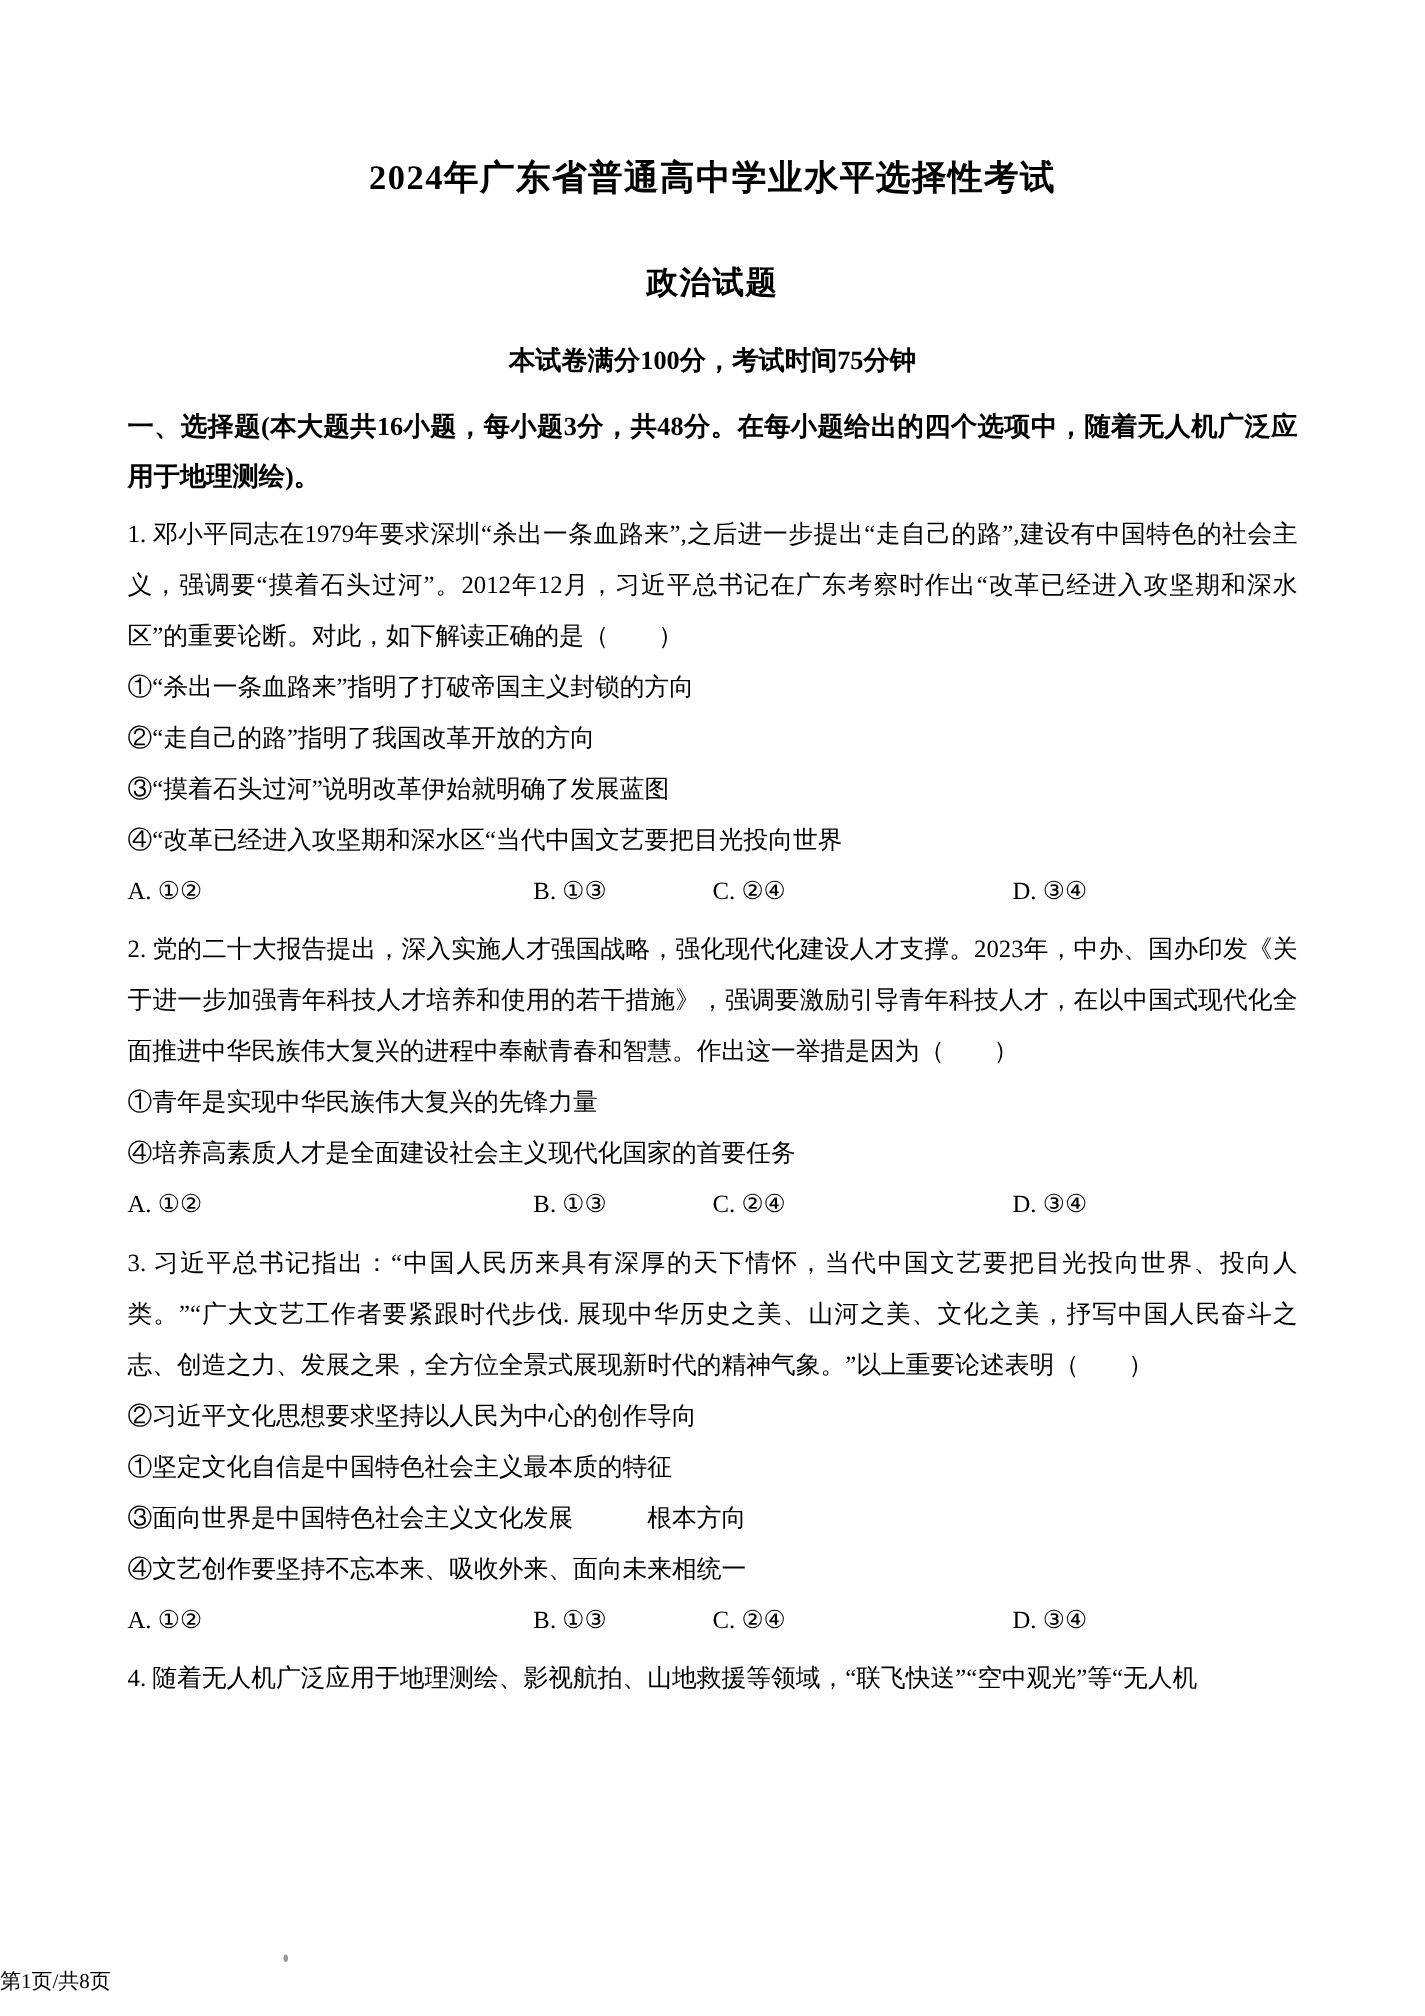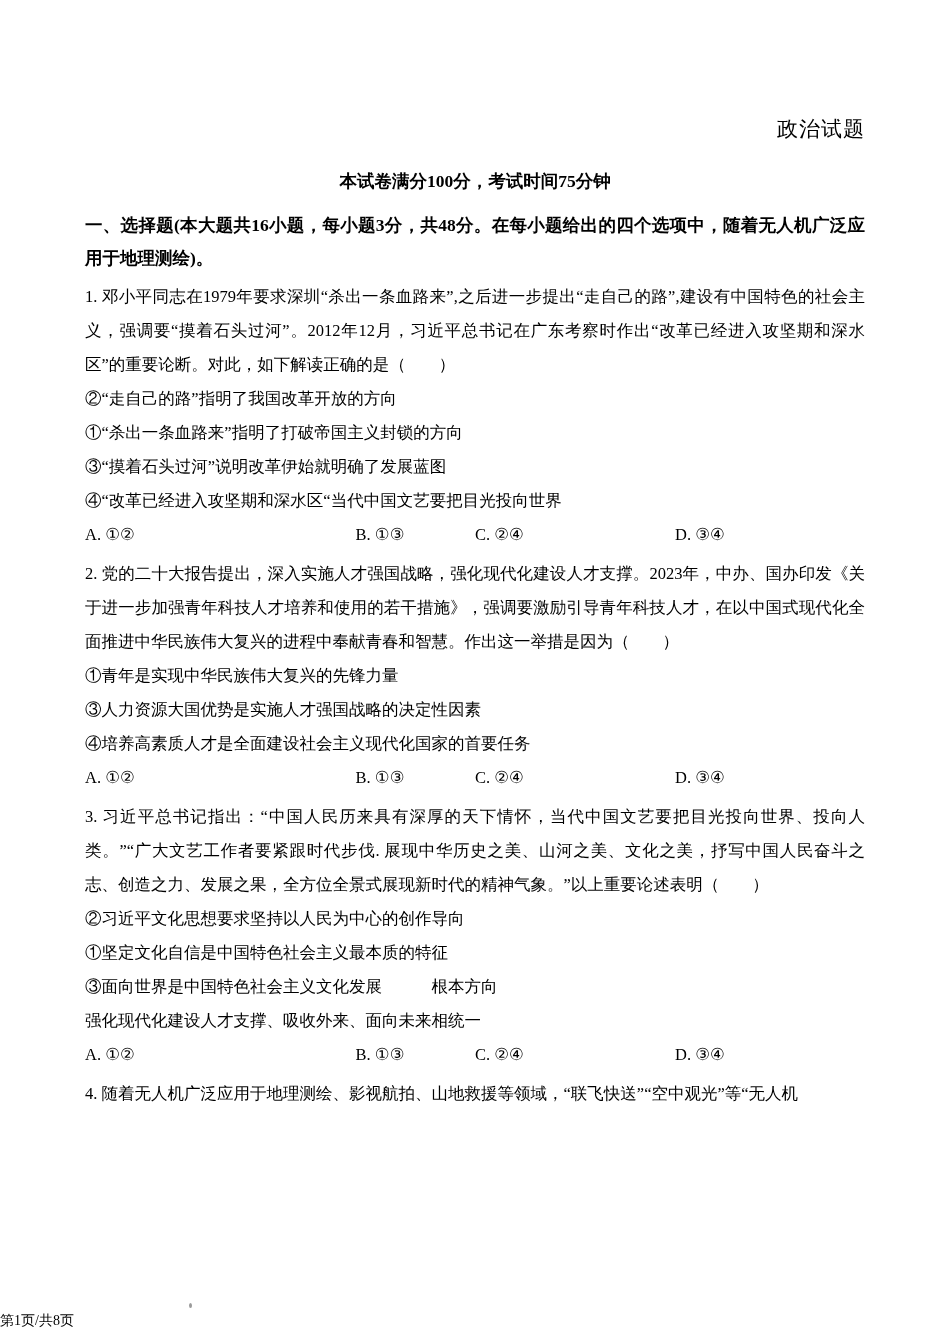--- a/index.html
+++ b/index.html
@@ -21,23 +21,23 @@
   }
   .title {
     margin: 0 0 40px 0;
     text-align: center;
     font-size: 23px;
     font-weight: bold;
     letter-spacing: 1px;
   }
   .subtitle {
     margin: 12px 0 26px 0;
-    text-align: right;
+    text-align: center;
     font-size: 21px;
-    font-weight: normal;
+    font-weight: bold;
     letter-spacing: 1px;
   }
   .exam-info {
     margin: 0 0 16px 0;
     text-align: center;
     font-size: 17.5px;
     font-weight: bold;
   }
   .section-header {
     font-size: 17.5px;
@@ -85,58 +85,58 @@
     height: 5px;
     background: #9a9a9a;
     border-radius: 50%;
   }
 </style>
 </head>
 <body>
 
 <div class="page">
 
+  <h1 class="title">2024年广东省普通高中学业水平选择性考试</h1>
   <h2 class="subtitle">政治试题</h2>
   <div class="exam-info">本试卷满分100分，考试时间75分钟</div>
 
   <div class="section-header">一、选择题(本大题共16小题，每小题3分，共48分。在每小题给出的四个选项中，随着无人机广泛应用于地理测绘)。</div>
 
   <div class="question">
     <p class="stem">1. 邓小平同志在1979年要求深圳“杀出一条血路来”,之后进一步提出“走自己的路”,建设有中国特色的社会主义，强调要“摸着石头过河”。2012年12月，习近平总书记在广东考察时作出“改革已经进入攻坚期和深水区”的重要论断。对此，如下解读正确的是（　　）</p>
+    <p class="item">①“杀出一条血路来”指明了打破帝国主义封锁的方向</p>
     <p class="item">②“走自己的路”指明了我国改革开放的方向</p>
-    <p class="item">①“杀出一条血路来”指明了打破帝国主义封锁的方向</p>
     <p class="item">③“摸着石头过河”说明改革伊始就明确了发展蓝图</p>
     <p class="item">④“改革已经进入攻坚期和深水区“当代中国文艺要把目光投向世界</p>
     <div class="options">
       <span class="opt-a">A. ①②</span>
       <span class="opt-b">B. ①③</span>
       <span class="opt-c">C. ②④</span>
       <span class="opt-d">D. ③④</span>
     </div>
   </div>
 
   <div class="question">
     <p class="stem">2. 党的二十大报告提出，深入实施人才强国战略，强化现代化建设人才支撑。2023年，中办、国办印发《关于进一步加强青年科技人才培养和使用的若干措施》，强调要激励引导青年科技人才，在以中国式现代化全面推进中华民族伟大复兴的进程中奉献青春和智慧。作出这一举措是因为（　　）</p>
     <p class="item">①青年是实现中华民族伟大复兴的先锋力量</p>
-    <p class="item">③人力资源大国优势是实施人才强国战略的决定性因素</p>
     <p class="item">④培养高素质人才是全面建设社会主义现代化国家的首要任务</p>
     <div class="options">
       <span class="opt-a">A. ①②</span>
       <span class="opt-b">B. ①③</span>
       <span class="opt-c">C. ②④</span>
       <span class="opt-d">D. ③④</span>
     </div>
   </div>
 
   <div class="question">
     <p class="stem">3. 习近平总书记指出：“中国人民历来具有深厚的天下情怀，当代中国文艺要把目光投向世界、投向人类。”“广大文艺工作者要紧跟时代步伐. 展现中华历史之美、山河之美、文化之美，抒写中国人民奋斗之志、创造之力、发展之果，全方位全景式展现新时代的精神气象。”以上重要论述表明（　　）</p>
     <p class="item">②习近平文化思想要求坚持以人民为中心的创作导向</p>
     <p class="item">①坚定文化自信是中国特色社会主义最本质的特征</p>
     <p class="item">③面向世界是中国特色社会主义文化发展　　　根本方向</p>
-    <p class="item">强化现代化建设人才支撑、吸收外来、面向未来相统一</p>
+    <p class="item">④文艺创作要坚持不忘本来、吸收外来、面向未来相统一</p>
     <div class="options">
       <span class="opt-a">A. ①②</span>
       <span class="opt-b">B. ①③</span>
       <span class="opt-c">C. ②④</span>
       <span class="opt-d">D. ③④</span>
     </div>
   </div>
 
   <div class="question">
     <p class="stem">4. 随着无人机广泛应用于地理测绘、影视航拍、山地救援等领域，“联飞快送”“空中观光”等“无人机</p>

